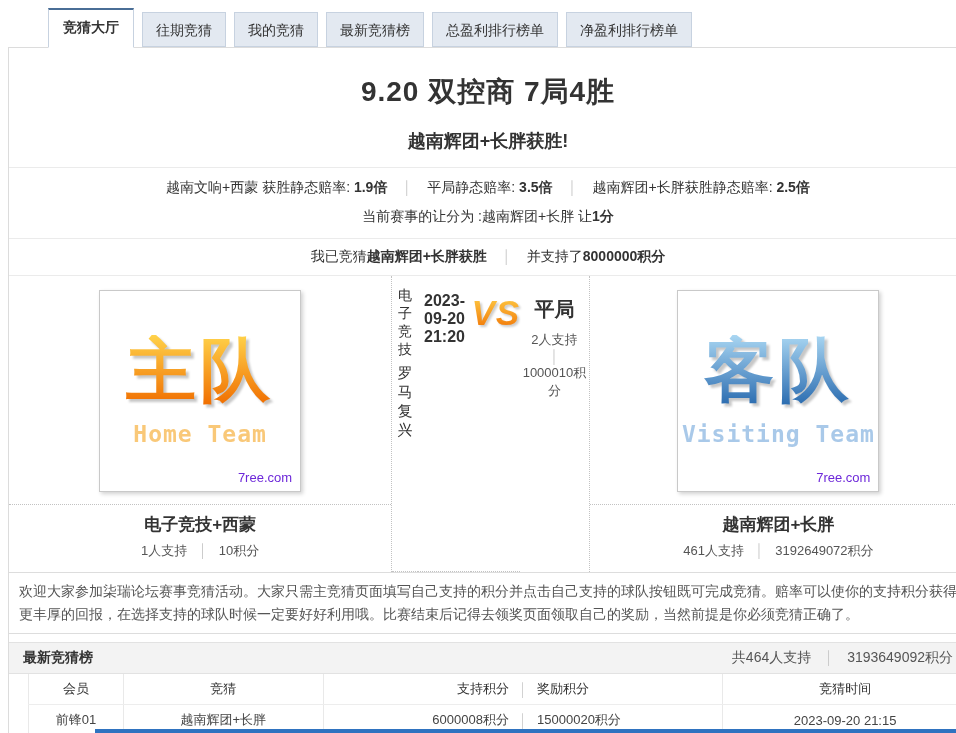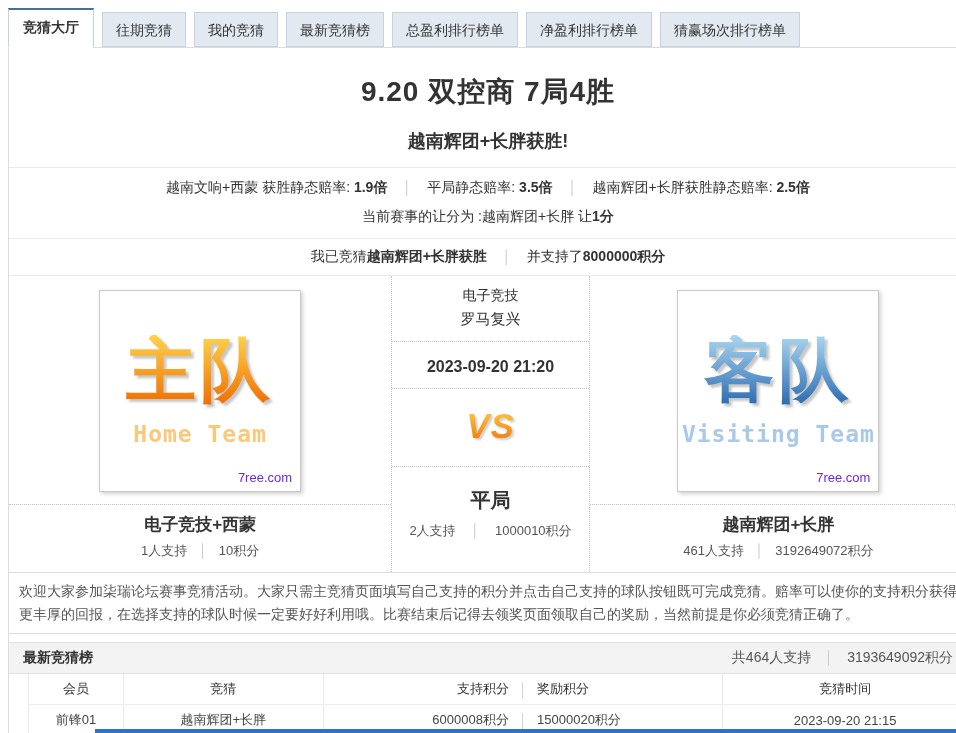--- a/index.html
+++ b/index.html
@@ -5,21 +5,21 @@
   * { margin:0; padding:0; box-sizing:border-box; }
   html,body { width:956px; height:733px; overflow:hidden; background:#fff;
     font-family:"Liberation Sans","DejaVu Sans",sans-serif; color:#333; position:relative; }
   .page { padding:8px 0 0 8px; }
 
   
   .tabs { display:flex; align-items:flex-end; gap:8px; position:relative; z-index:2; }
   .tab { background:#e3e9f1; border:1px solid #c7d2e0; padding:9px 13px 6px; font-size:14px;
     color:#333; text-decoration:none; cursor:pointer; white-space:nowrap; }
   .tab.active { background:#fff; border-top:2px solid #4a6e96; border-bottom:1px solid #fff;
-    font-weight:bold; padding:9px 14px 10px; margin-bottom:-1px; }
+    font-weight:bold; padding:9px 14px 10px; margin-bottom:-1px;margin-left:40px; }
 
   
   .panel { width:960px; border:1px solid #dcdcdc; background:#fff; }
 
   .title-sec { text-align:center; padding:25px 0 14px; }
   .title-sec h1 { font-size:28px; letter-spacing:1px; color:#333; }
   .subtitle { margin-top:18px; font-size:18px; font-weight:bold; color:#333; }
 
   .odds-sec { border-top:1px solid #ebebeb; text-align:center; padding:11px 0 12px; font-size:14px; }
   .odds-line b { font-weight:bold; }
@@ -27,21 +27,21 @@
   .handicap-line { margin-top:11px; }
 
   .mybet-sec { border-top:1px solid #ebebeb; border-bottom:1px solid #ebebeb;
     text-align:center; padding:9px 0; font-size:14px; }
 
   
   .match-sec { display:flex; width:100%; }
   .team-col { width:383px; display:flex; flex-direction:column; align-items:center; }
   .team-col.away { width:378px; }
   .center-col { width:199px; border-left:1px dotted #c2c2c2; border-right:1px dotted #c2c2c2;
-    text-align:center; display:flex; flex-direction:column; }
+    text-align:center; display:flex; flex-direction:row; }
 
   .logo-wrap { padding:14px 0 12px; }
   .logo-box { width:202px; height:202px; background:#fff; border:1px solid #c9c9c9;
     box-shadow:2px 2px 4px rgba(0,0,0,.18); position:relative; display:flex;
     flex-direction:column; align-items:center; justify-content:center; cursor:pointer; }
   .logo-main { font-size:70px; font-weight:bold; letter-spacing:4px; line-height:1;
     filter:drop-shadow(3px 3px 1px rgba(0,0,0,.22)); }
   .grad-orange { background:linear-gradient(#ffd24a,#f06e00);
     -webkit-background-clip:text; background-clip:text; -webkit-text-fill-color:transparent; }
   .grad-blue { background:linear-gradient(#a9d6f2,#2b6cb0);
@@ -99,21 +99,20 @@
 
 <div class="page">
 
   <nav class="tabs">
     <a class="tab active">竞猜大厅</a>
     <a class="tab">往期竞猜</a>
     <a class="tab">我的竞猜</a>
     <a class="tab">最新竞猜榜</a>
     <a class="tab">总盈利排行榜单</a>
     <a class="tab">净盈利排行榜单</a>
-    <a class="tab">猜赢场次排行榜单</a>
   </nav>
 
   <div class="panel">
 
     <section class="title-sec">
       <h1>9.20 双控商 7局4胜</h1>
       <div class="subtitle">越南辉团+长胖获胜!</div>
     </section>
 
     <section class="odds-sec">

